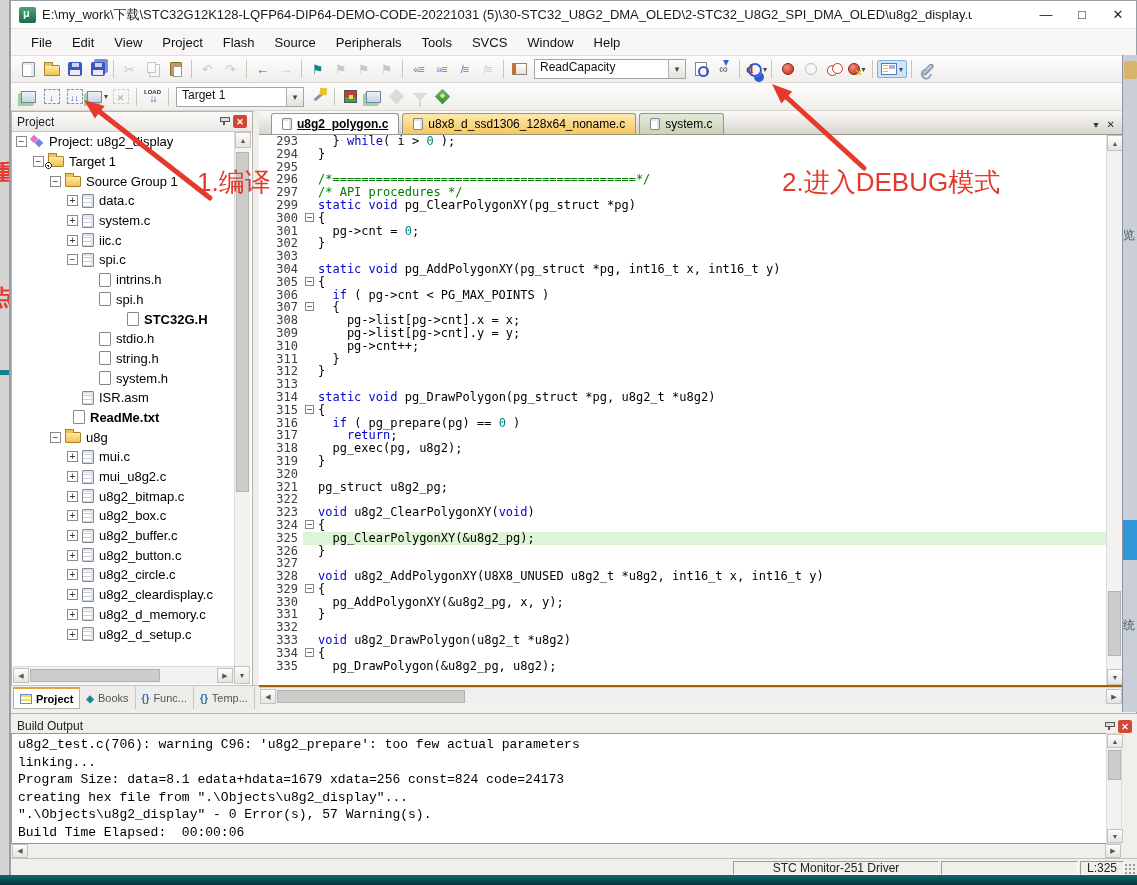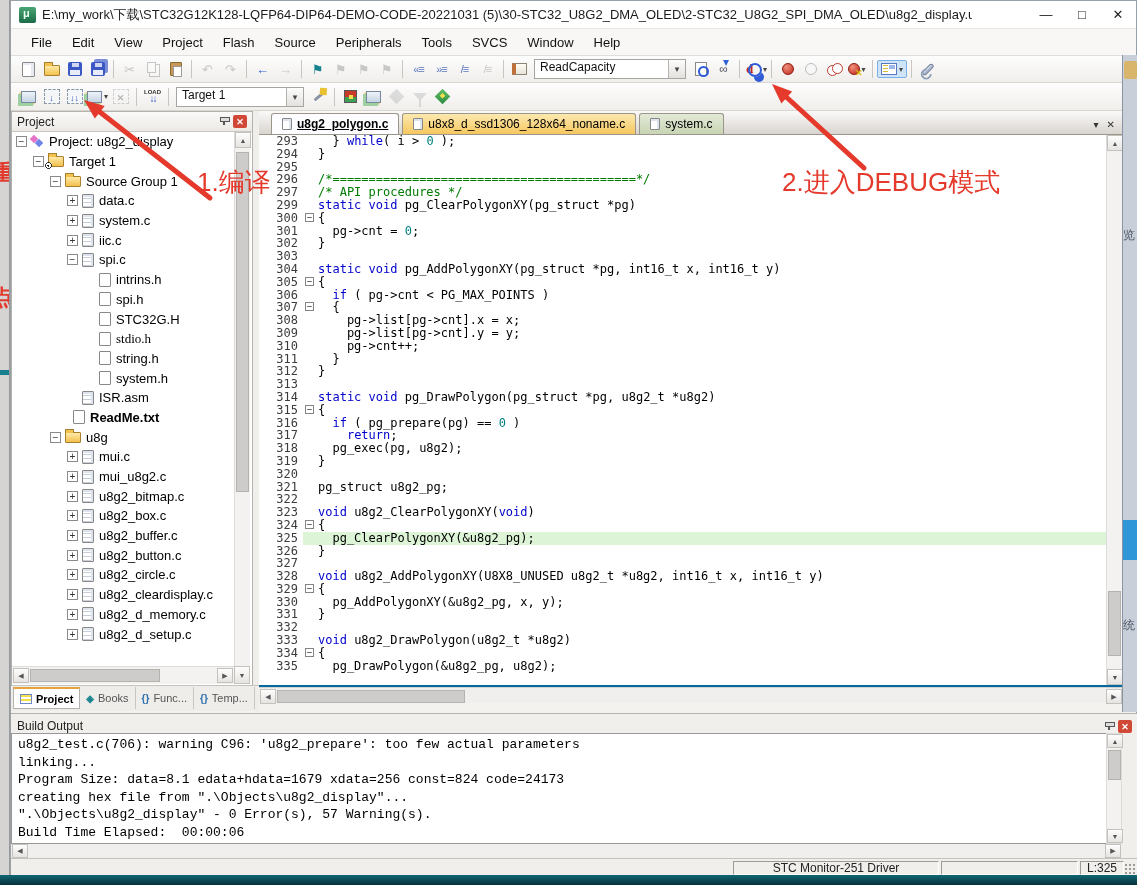--- a/index.html
+++ b/index.html
@@ -121,21 +121,21 @@
   .splitter{position:absolute;left:242px;top:110px;width:6px;height:600px;background:#f0eeeb}
 
   
   .ptabs{position:absolute;left:0;top:684px;width:248px;height:26px;background:#efedea;border-top:1px solid #c5c2be;display:flex;align-items:flex-start;padding:1px 2px 0}
   .ptab{height:22px;display:flex;align-items:center;gap:4px;padding:0 6px;font-size:11px;color:#555;border-right:1px solid #c9c6c2;white-space:nowrap;overflow:hidden}
   .ptab.active{background:#fff;border:1px solid #b5b2ad;border-top:2px solid #e8a33d;color:#000;font-weight:bold}
   .pt-glyph{font-size:10px;color:#2b6fb0;font-weight:bold}
   .pt-list{width:12px;height:10px;border:1px solid #6f86c8;background:repeating-linear-gradient(#f2e14c 0 2px,#fff 2px 4px)}
 
   
-  .editor{position:absolute;left:248px;top:110px;width:864px;height:576px;background:#0369a1}
+  .editor{position:absolute;left:248px;top:110px;width:864px;height:576px;background:#a16207}
   .etabs{position:absolute;left:0;top:0;width:100%;height:24px;background:linear-gradient(#fbfaf9,#d8d4cf);border-bottom:1px solid #9a9689;display:flex;align-items:flex-end;padding-left:12px}
   .etab{height:21px;padding:0 10px;border:1px solid #9a9689;border-bottom:none;border-radius:3px 3px 0 0;display:flex;align-items:center;gap:5px;font-size:12px;margin-right:3px;color:#000;white-space:nowrap}
   .etab.active{background:#fdfdff;font-weight:bold;text-decoration:underline}
   .etab.warm{background:linear-gradient(#fce9b0,#f6c75f)}
   .etab.cool{background:linear-gradient(#e3ead8,#c8d4b4)}
   .eticon{width:10px;height:12px;background:#fff;border:1px solid #888;border-radius:1px;box-shadow:inset -2px 2px 0 #dde4ee}
   .etab-ctrls{margin-left:auto;display:flex;align-items:center;gap:8px;padding:0 8px 4px 0}
   .etab-ctrl{font-size:10px;color:#333}
   .ecode{position:absolute;left:0;top:24px;width:847px;height:550px;overflow:hidden;background:#fff;font-family:"DejaVu Sans Mono",monospace;font-size:12px}
   .cline{display:flex;height:12.8px;line-height:12.8px;white-space:pre}
@@ -410,26 +410,26 @@
           <div class="trow" style="padding-left: 72px;">
             <span class="exp none"></span>
             <span class="ticon tico-h"></span>
             <span class="tlabel">intrins.h</span>
           </div>
           <div class="trow" style="padding-left: 72px;">
             <span class="exp none"></span>
             <span class="ticon tico-h"></span>
             <span class="tlabel">spi.h</span>
           </div>
-          <div class="trow" style="padding-left: 72px;">
+          <div class="trow" style="padding-left: 100px; font-weight: bold;">
             <span class="exp none"></span>
             <span class="ticon tico-h"></span>
             <span class="tlabel">STC32G.H</span>
           </div>
-          <div class="trow" style="padding-left: 72px; font-family: Liberation Serif, serif;">
+          <div class="trow" style="padding-left: 72px;">
             <span class="exp none"></span>
             <span class="ticon tico-h"></span>
             <span class="tlabel">stdio.h</span>
           </div>
           <div class="trow" style="padding-left: 72px;">
             <span class="exp none"></span>
             <span class="ticon tico-h"></span>
             <span class="tlabel">string.h</span>
           </div>
           <div class="trow" style="padding-left: 72px;">

